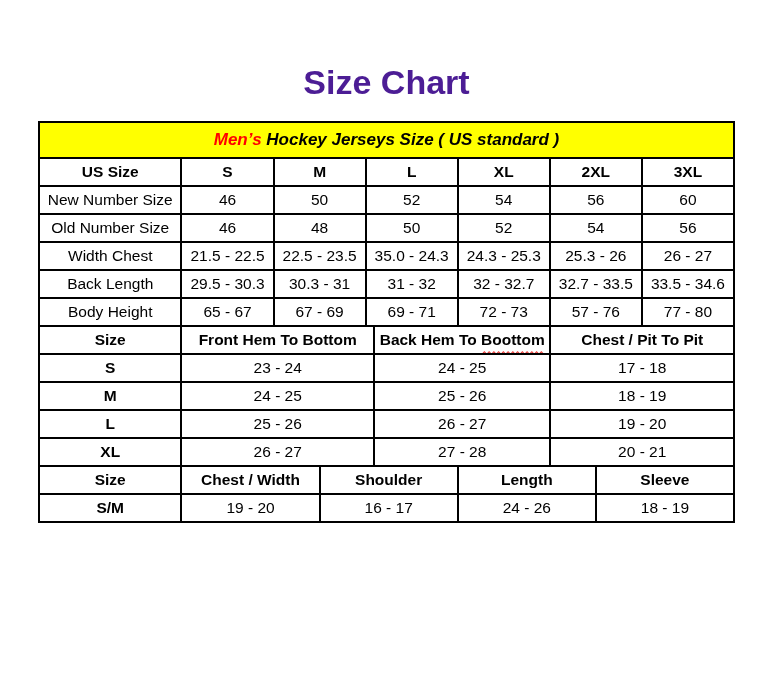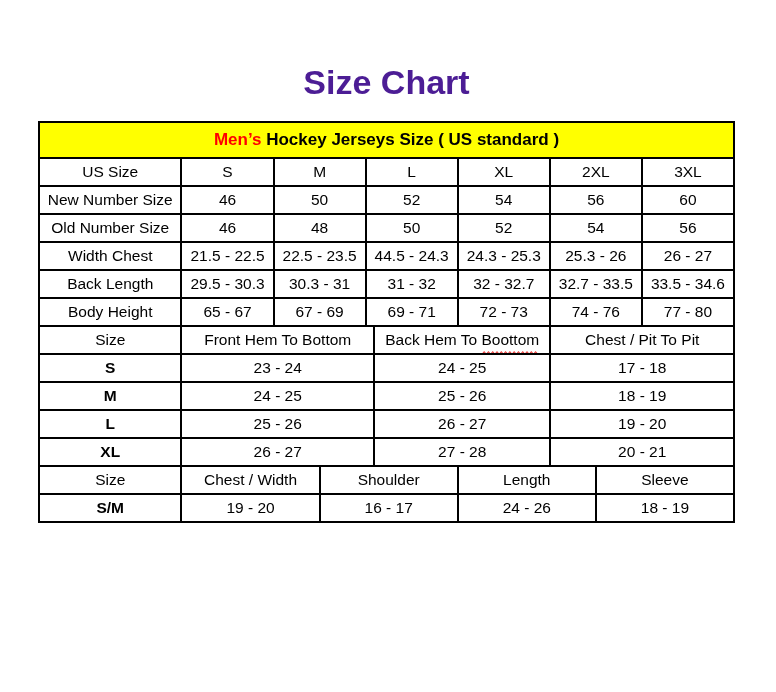--- a/index.html
+++ b/index.html
@@ -37,20 +37,21 @@
   }
   .section { width: 100%; }
   .banner {
     background: #FFFF00;
     border: 2px solid #000000;
     text-align: center;
     font-weight: 700;
     font-size: 17px;
     line-height: 20px;
     padding: 7px 0;
+    font-style: italic;
   }
   .section + .section { margin-top: -2px; }
   .banner-hl { color: #FF0000; }
   .banner-rest { color: #000000; }
   table.size-table {
     width: 100%;
     border-collapse: collapse;
     table-layout: fixed;
     margin-top: -2px;
   }
@@ -58,21 +59,21 @@
   table.size-table td {
     border: 2px solid #000000;
     text-align: center;
     vertical-align: middle;
     height: 26px;
     font-size: 15.5px;
     padding: 0 2px;
     overflow: hidden;
     white-space: nowrap;
   }
-  table.size-table th { font-weight: 400; margin-top: 40px; }
+  table.size-table th { font-weight: 700; margin-top: 40px; }
   table.size-table td { font-weight: 400; }
   table.size-table td.row-label { font-weight: 700; }
   table.tbl-mens td.row-label { font-weight: 400; }
 
   
   .tbl-mens  col.c0 { width: 20.5%; }
   .tbl-mens  col.c1, .tbl-mens col.c2, .tbl-mens col.c3,
   .tbl-mens  col.c4, .tbl-mens col.c5, .tbl-mens col.c6 { width: 13.25%; }
   .tbl-womens col.c0 { width: 20.5%; }
   .tbl-womens col.c1 { width: 27.7%; }
@@ -147,41 +148,41 @@
                 <td class="val">48</td>
                 <td class="val">50</td>
                 <td class="val">52</td>
                 <td class="val">54</td>
                 <td class="val">56</td>
               </tr>
               <tr>
                 <td class="row-label">Width Chest</td>
                 <td class="val">21.5 - 22.5</td>
                 <td class="val">22.5 - 23.5</td>
-                <td class="val">44.5 - 24.3</td>
+                <td class="val">35.0 - 24.3</td>
                 <td class="val">24.3 - 25.3</td>
                 <td class="val">25.3 - 26</td>
                 <td class="val">26 - 27</td>
               </tr>
               <tr>
                 <td class="row-label">Back Length</td>
                 <td class="val">29.5 - 30.3</td>
                 <td class="val">30.3 - 31</td>
                 <td class="val">31 - 32</td>
                 <td class="val">32 - 32.7</td>
                 <td class="val">32.7 - 33.5</td>
                 <td class="val">33.5 - 34.6</td>
               </tr>
               <tr>
                 <td class="row-label">Body Height</td>
                 <td class="val">65 - 67</td>
                 <td class="val">67 - 69</td>
                 <td class="val">69 - 71</td>
                 <td class="val">72 - 73</td>
-                <td class="val">74 - 76</td>
+                <td class="val">57 - 76</td>
                 <td class="val">77 - 80</td>
               </tr>
             </tbody>
           </table>
         </div>
         <div class="section">
           <table class="size-table tbl-womens">
             <colgroup>
               <col class="c0">
               <col class="c1">

